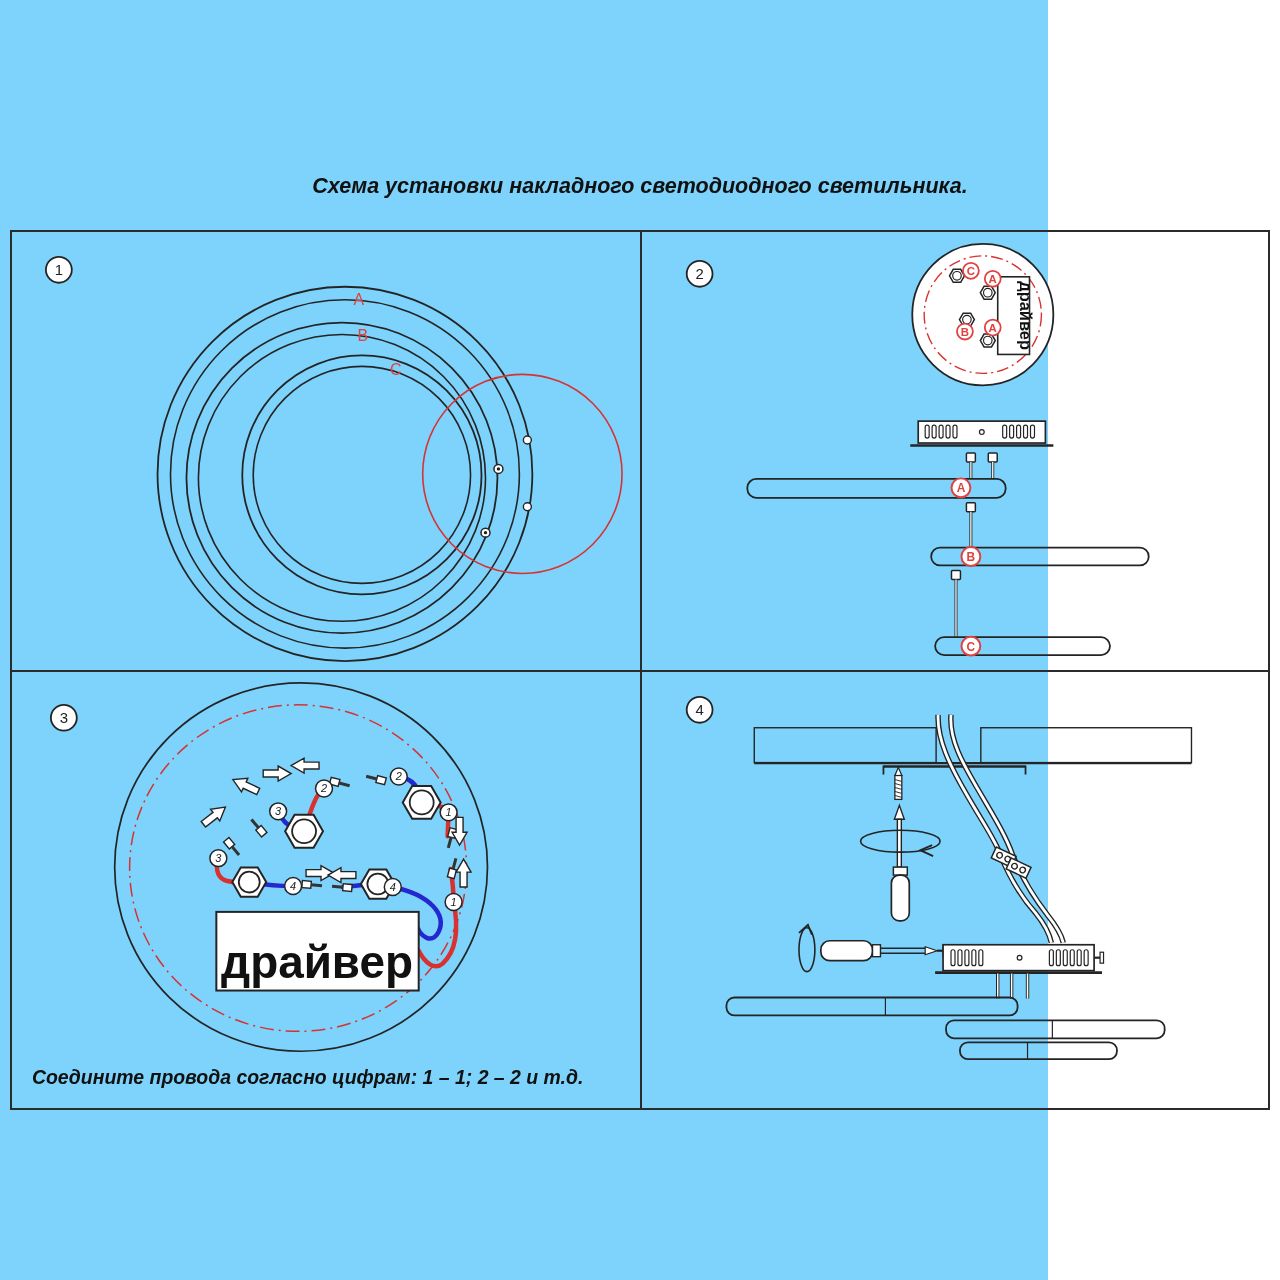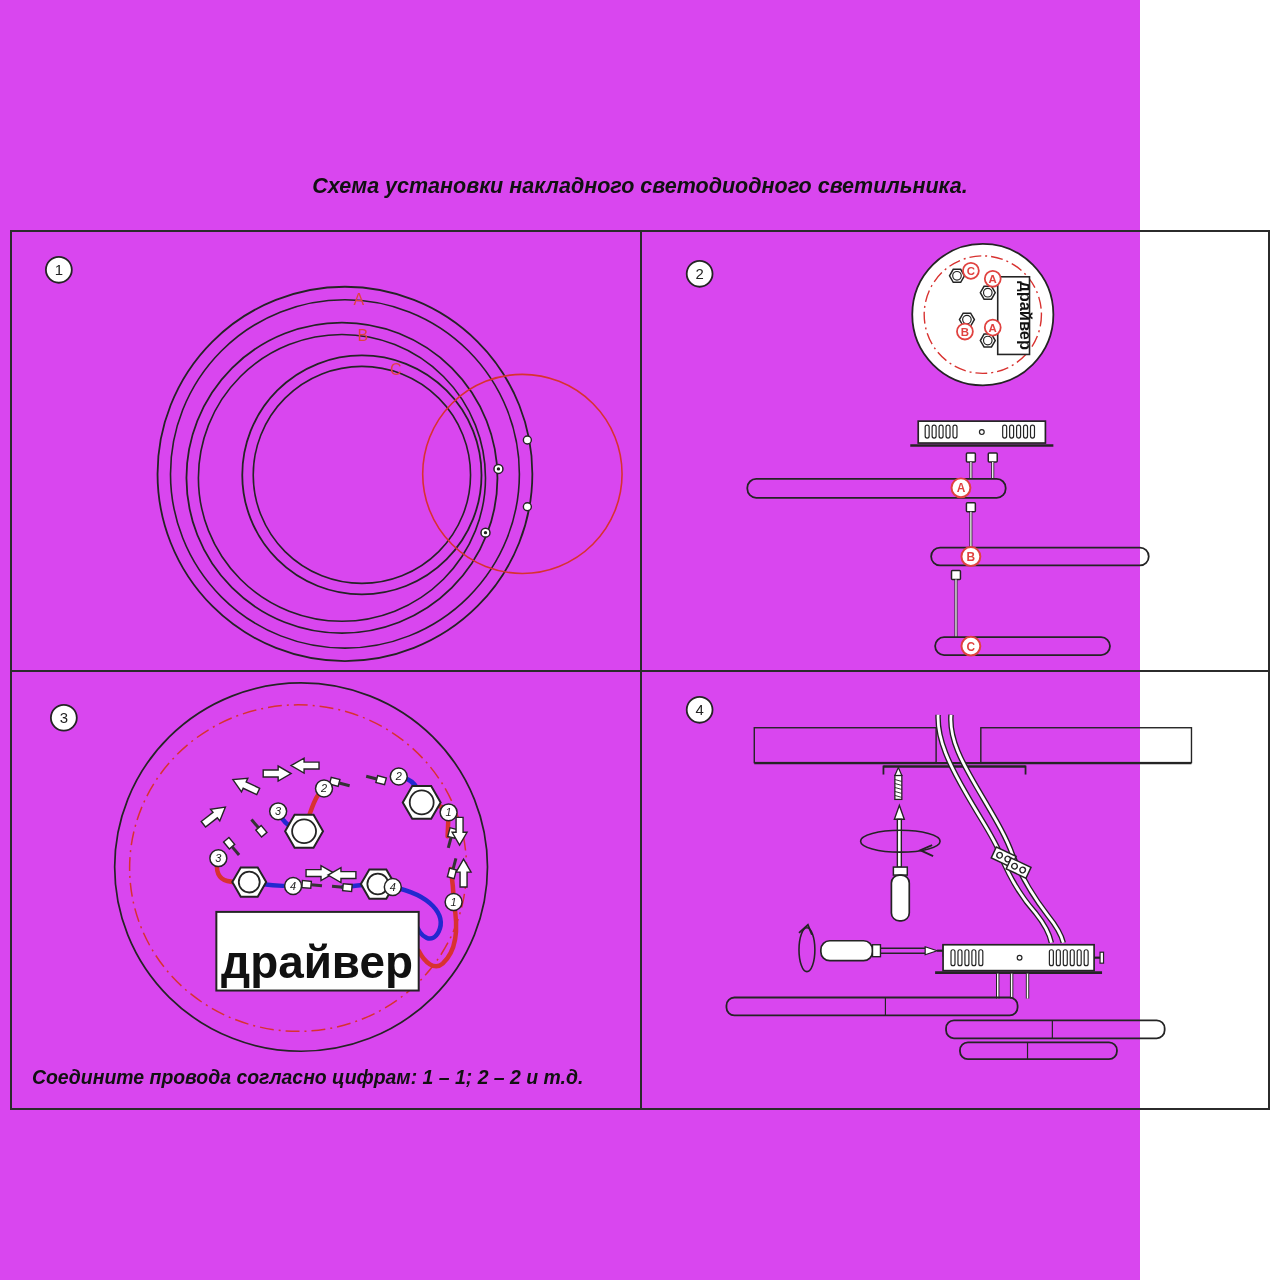--- a/index.html
+++ b/index.html
@@ -1,17 +1,17 @@
 <!DOCTYPE html>
 <html style="--red: #d83230; --blue: #2328cf; --line: #242424; --label_red: #e04240;"><head>
 <meta charset="utf-8">
 <style>
   html,body{margin:0;padding:0;background:#fff;width:1280px;height:1280px;position:relative;
     font-family:"Liberation Sans",sans-serif;}
-  #stage{position:absolute;left:0;top:0;width:1140px;height:1280px;background:#d946ef;}
+  #stage{position:absolute;left:0;top:0;width:1048px;height:1280px;background:#7dd3fc;}
   #title{position:absolute;left:0;top:174px;width:1280px;text-align:center;
     font-size:21.5px;font-weight:bold;font-style:italic;color:#111;}
   #grid{position:absolute;left:10px;top:230px;width:1260px;height:880px;
     border:2px solid #2b2b2b;box-sizing:border-box;}
   .vdiv{position:absolute;left:628px;top:0;width:2px;height:876px;background:#2b2b2b;}
   .hdiv{position:absolute;left:0;top:438px;width:1256px;height:2px;background:#2b2b2b;}
   .panel{position:absolute;}
   svg text{font-family:"Liberation Sans",sans-serif;}
   .k{stroke:var(--line);fill:none;}
   .kf{stroke:var(--line);fill:#fff;}

